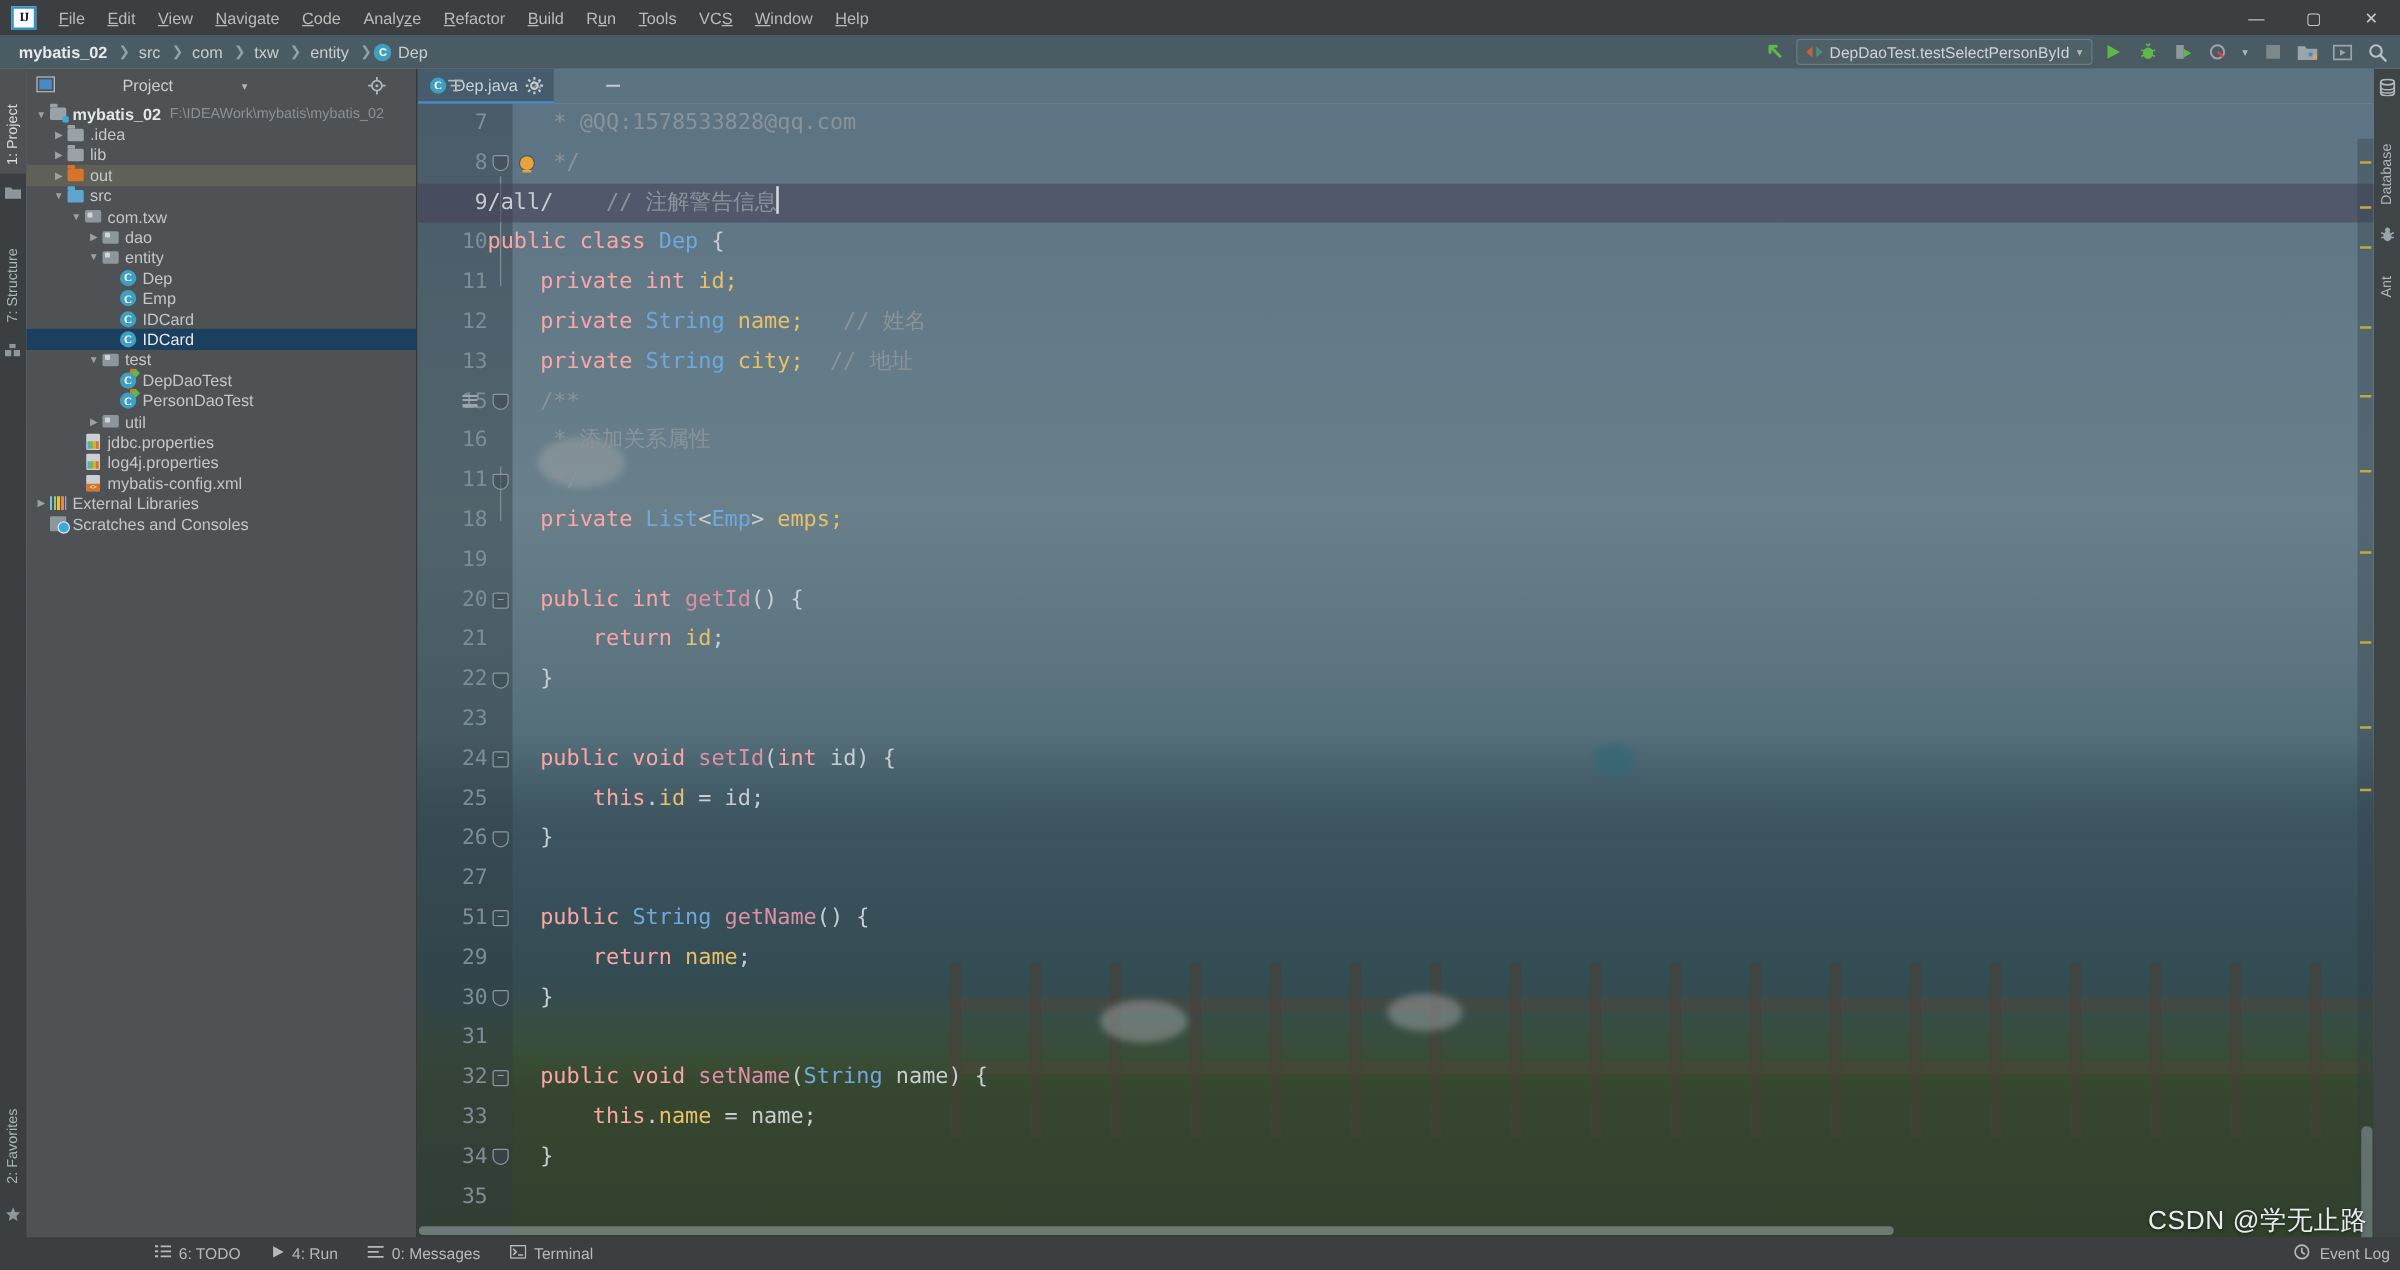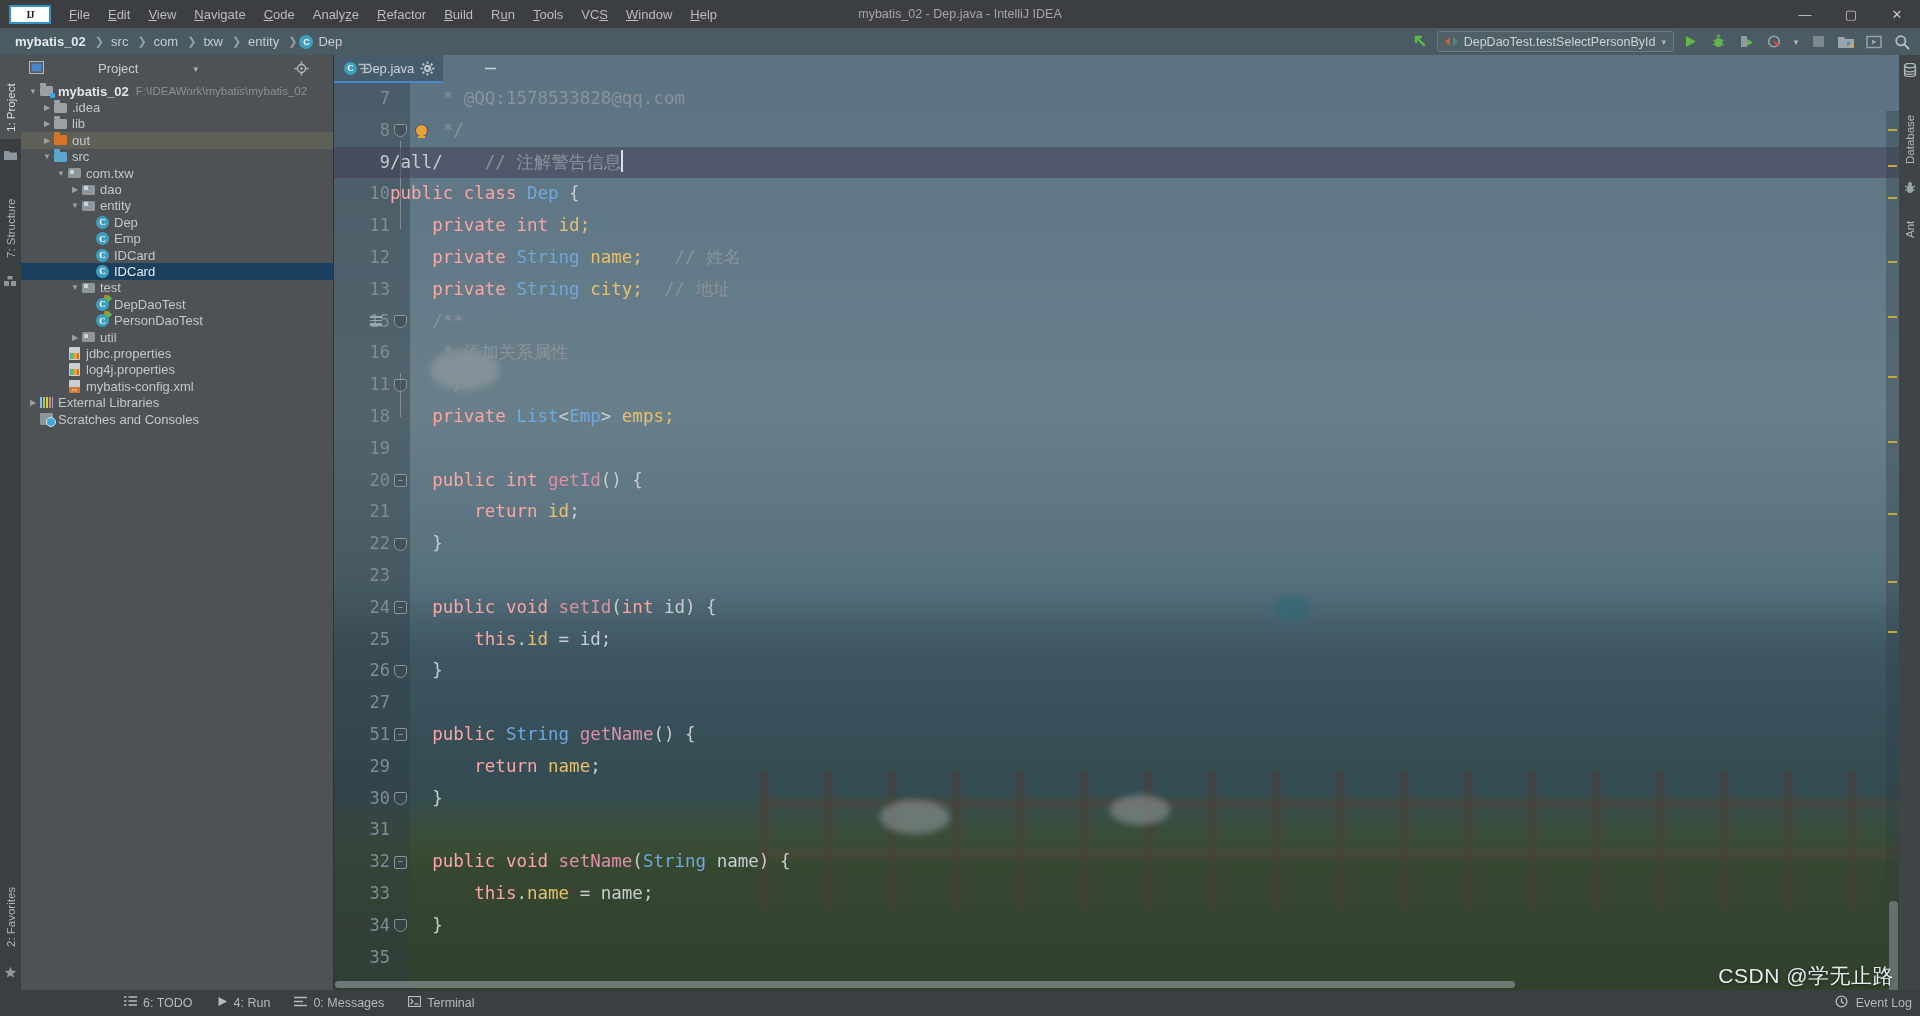--- a/index.html
+++ b/index.html
@@ -39,21 +39,21 @@
   }
   .swan{ position:absolute; border-radius:50%; background:rgba(255,255,255,.5); filter:blur(3px); pointer-events:none;}
 
   
   .menubar{
     position:absolute; left:0; top:0; width:1920px; height:28px;
     background:#3c3f41; display:flex; align-items:center;
     color:#bbbbbb; font-size:13px; z-index:40;
   }
   .ij-logo{
-    width:42px;height:19px;margin:0 9px 0 9px;border:2px solid #3592c4;
+    width:20px;height:19px;margin:0 9px 0 9px;border:2px solid #3592c4;
     background:#ffffff; color:#1a1a1a; font-size:10px; font-weight:bold;
     display:flex;align-items:center;justify-content:center; letter-spacing:-1px;
     font-family:"Liberation Serif", serif;
   }
   .menu-item{ padding:4px 9px; cursor:default; white-space:nowrap; }
   .menu-item u{ text-decoration:underline; }
   .win-title{
     position:absolute; left:0; right:0; text-align:center; font-size:12.5px;
     color:#a6a6a6; pointer-events:none;
   }
@@ -273,21 +273,20 @@
     <div class="menu-item"><u>N</u>avigate</div>
     <div class="menu-item"><u>C</u>ode</div>
     <div class="menu-item">Analy<u>z</u>e</div>
     <div class="menu-item"><u>R</u>efactor</div>
     <div class="menu-item"><u>B</u>uild</div>
     <div class="menu-item">R<u>u</u>n</div>
     <div class="menu-item"><u>T</u>ools</div>
     <div class="menu-item">VC<u>S</u></div>
     <div class="menu-item"><u>W</u>indow</div>
     <div class="menu-item"><u>H</u>elp</div>
-    <div class="win-title">mybatis_02 - Dep.java - IntelliJ IDEA</div>
     <div class="win-ctrls">
       <div class="win-btn">—</div>
       <div class="win-btn">▢</div>
       <div class="win-btn close">✕</div>
     </div>
   </div>
 
   <div class="navbar">
     <div style="width:10px"></div>
     <div class="crumb first">

